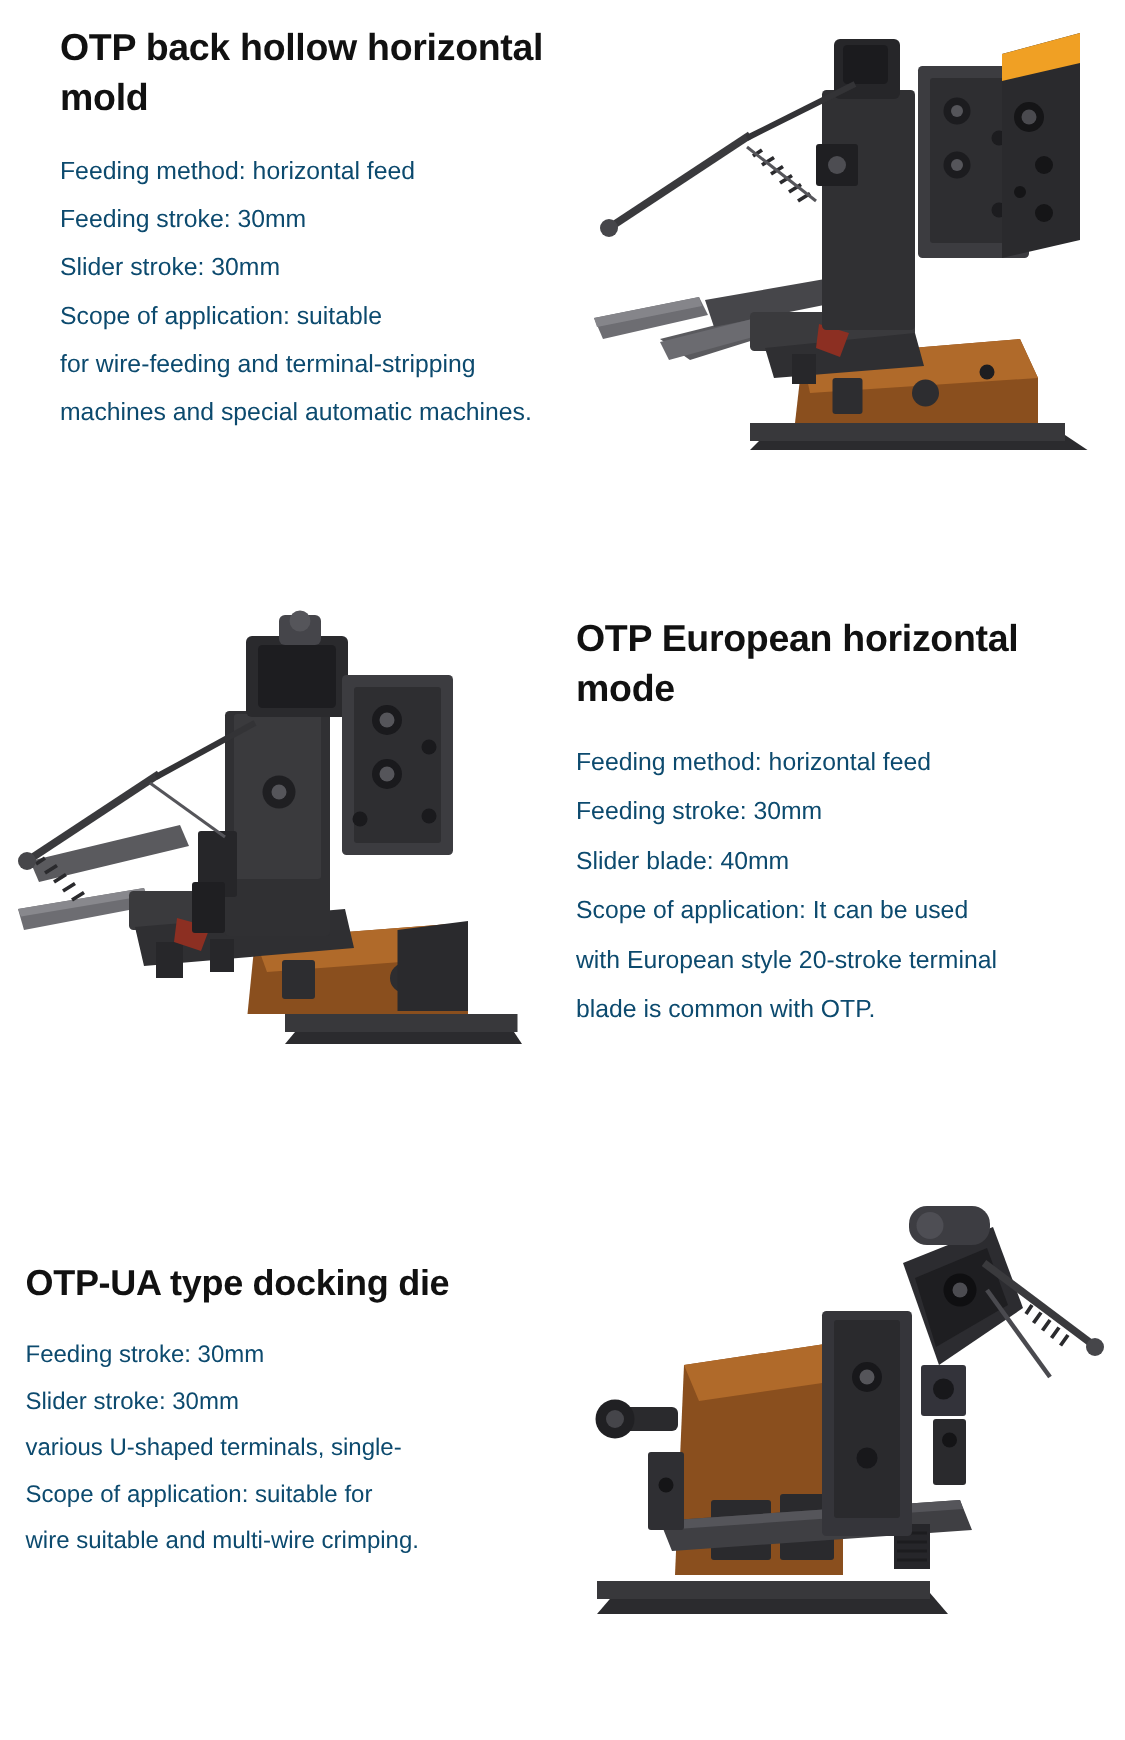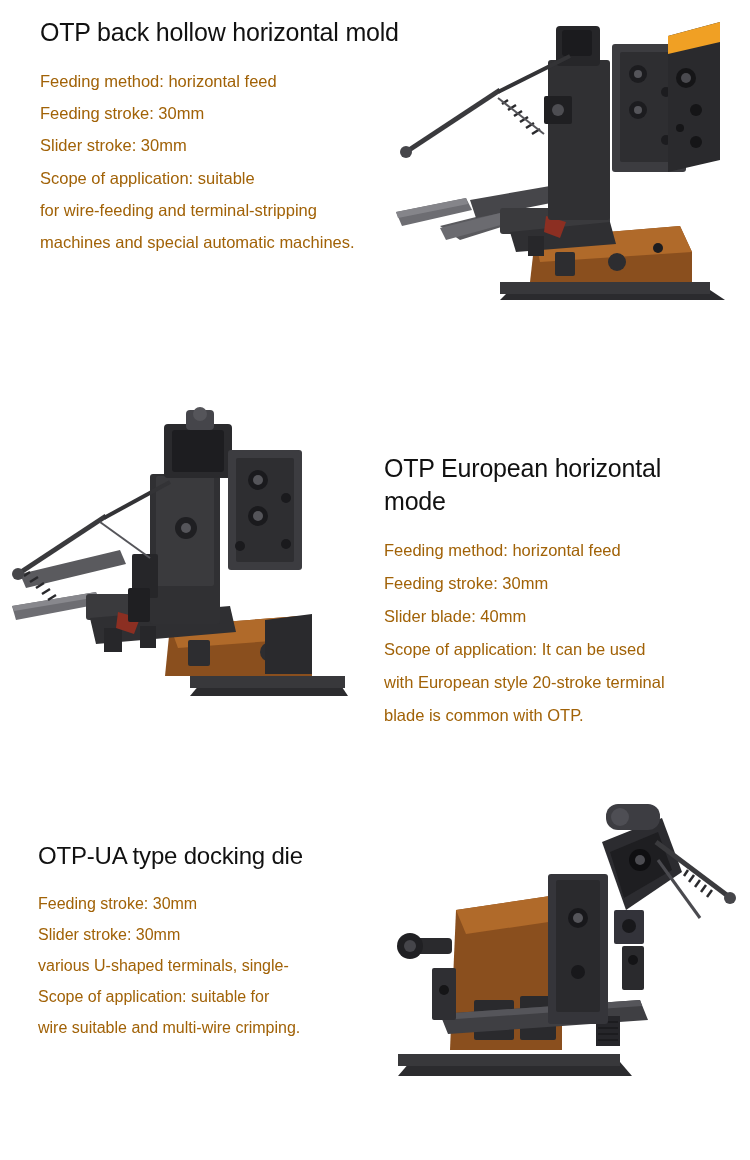--- a/index.html
+++ b/index.html
@@ -23,41 +23,41 @@
   .sec-1 { height: 380px; }
   .sec-2 { height: 420px; }
   .sec-3 { height: 360px; }
 
   .text-col {
     position: absolute;
     box-sizing: border-box;
   }
   .title {
     font-size: 25px;
-    font-weight: normal;
+    font-weight: bold;
     line-height: 1.32;
     margin: 0 0 16px 0;
     color: #111111;
     letter-spacing: -0.2px;
   }
   .spec-line {
     font-size: 16.5px;
     line-height: 1.95;
-    color: #a16207;
+    color: #0c4a6e;
     white-space: pre-wrap;
   }
 
   
   .sec-1 .text-col { left: 40px; top: 16px; width: 360px; }
   
   .sec-2 .text-col { left: 384px; top: 30px; width: 345px; }
-  .sec-2 .title { font-size: 25px; margin-top: 42px; }
+  .sec-2 .title { font-size: 25px; }
   .sec-2 .spec-line { line-height: 2.0; }
   
-  .sec-3 .text-col { left: 38px; top: 40px; width: 345px; }
+  .sec-3 .text-col { left: 17px; top: 40px; width: 345px; }
   .sec-3 .title { font-size: 24px; }
   .sec-3 .spec-line { font-size: 16px; line-height: 1.95; }
 
   .figure {
     position: absolute;
   }
   .sec-1 .figure { left: 380px; top: 0px; width: 370px; height: 320px; }
   .sec-2 .figure { left: 0px; top: 8px; width: 380px; height: 330px; }
   .sec-3 .figure { left: 370px; top: 0px; width: 380px; height: 300px; }
 

